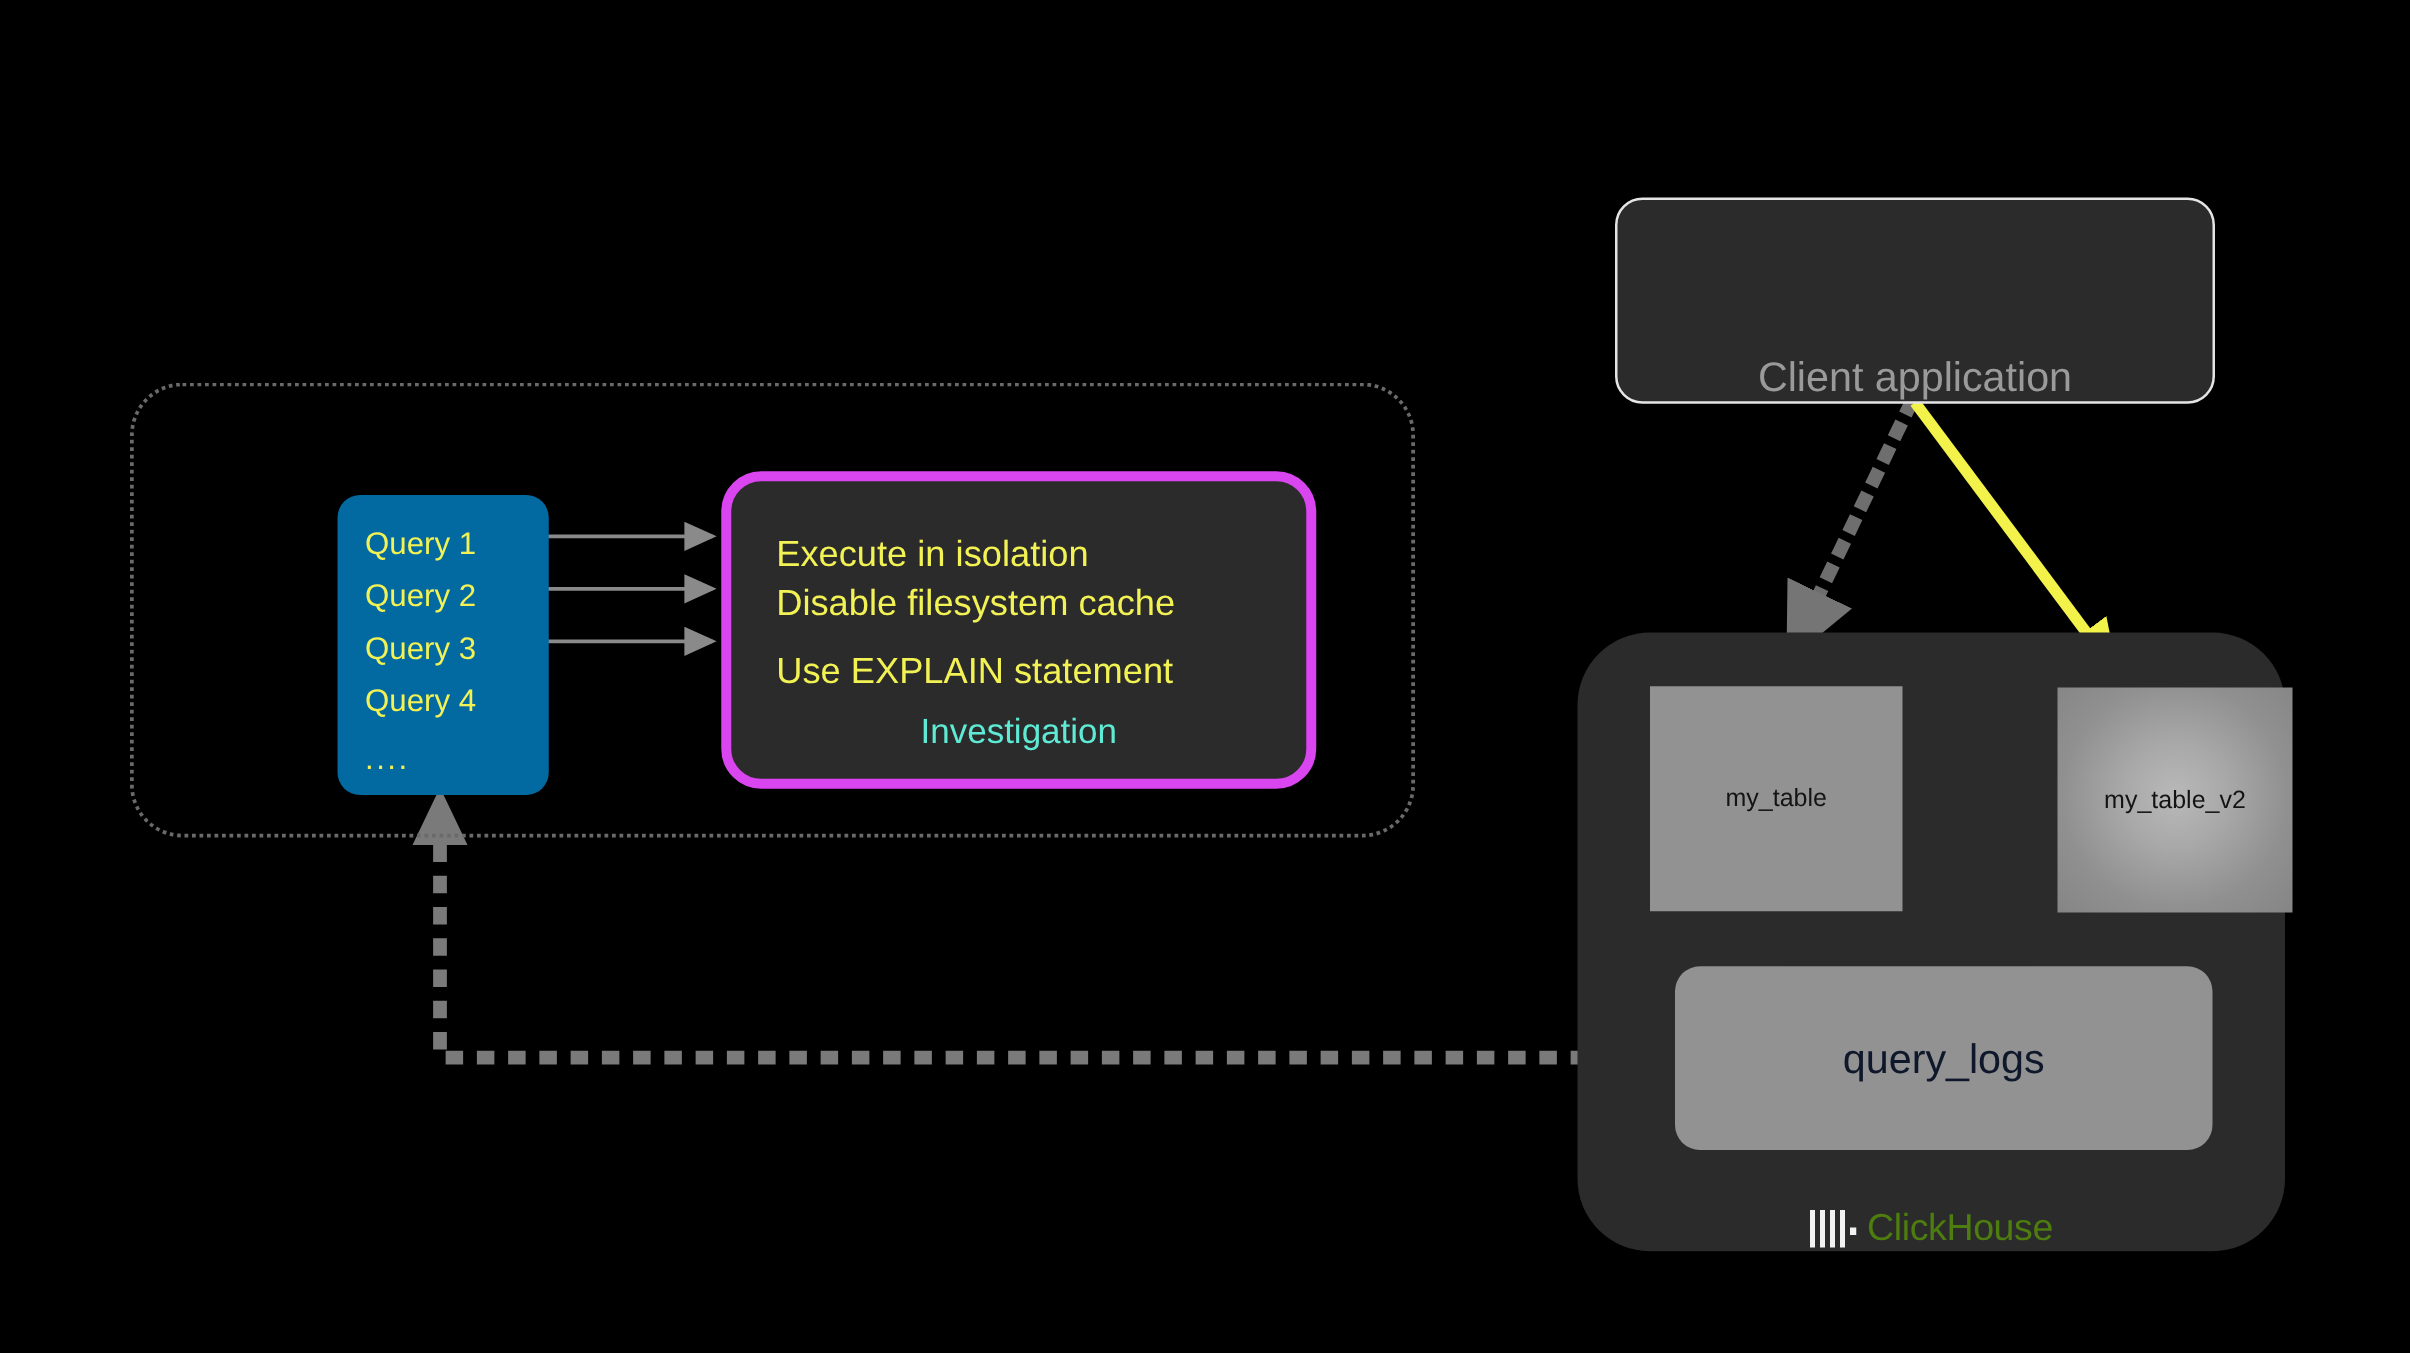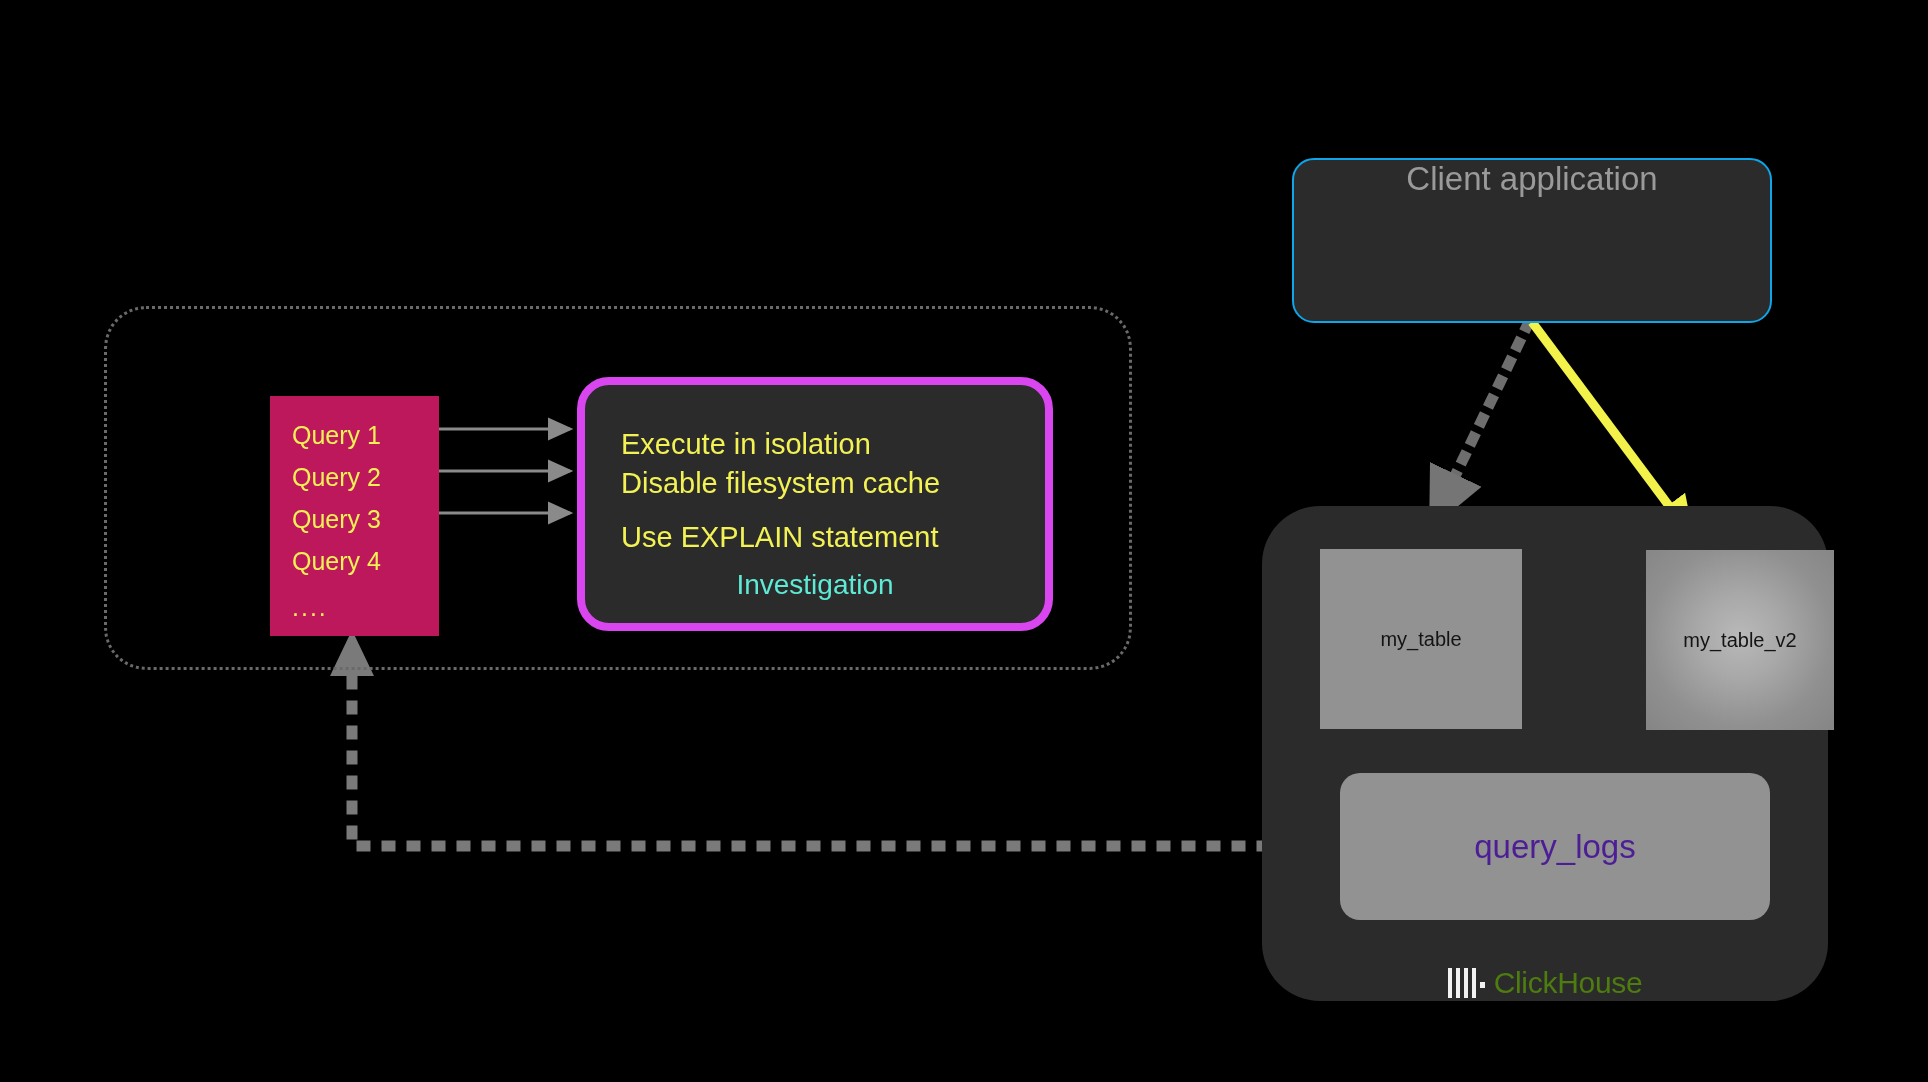--- a/index.html
+++ b/index.html
@@ -39,23 +39,24 @@
     box-sizing: border-box;
   }
 
   
   .query-panel {
     position: absolute;
     left: 270px;
     top: 396px;
     width: 169px;
     height: 240px;
-    background: #be185d;
+    background: #0369a1;
     box-sizing: border-box;
     padding: 18px 0 0 22px;
+    border-radius: 18px;
   }
   .query-item {
     color: #f2f255;
     font-size: 25px;
     line-height: 42px;
     white-space: nowrap;
   }
   .query-ellipsis {
     color: #f2f255;
     font-size: 25px;
@@ -102,25 +103,25 @@
   }
 
   
   .client-box {
     position: absolute;
     left: 1292px;
     top: 158px;
     width: 480px;
     height: 165px;
     background: #2b2b2b;
-    border: 2px solid #0ea5e9;
+    border: 2px solid #e5e5e5;
     border-radius: 22px;
     box-sizing: border-box;
     display: flex;
-    align-items: flex-start;
+    align-items: flex-end;
     justify-content: center;
   }
   .client-label {
     color: #9a9a9a;
     font-size: 33px;
   }
 
   
   .ch-box {
     position: absolute;
@@ -162,21 +163,21 @@
     top: 773px;
     width: 430px;
     height: 147px;
     background: #929292;
     border-radius: 20px;
     display: flex;
     align-items: center;
     justify-content: center;
   }
   .query-logs-label {
-    color: #4c1d95;
+    color: #0f172a;
     font-size: 33px;
   }
 
   
   .ch-logo {
     position: absolute;
     left: 1262px;
     top: 960px;
     width: 566px;
     height: 46px;

